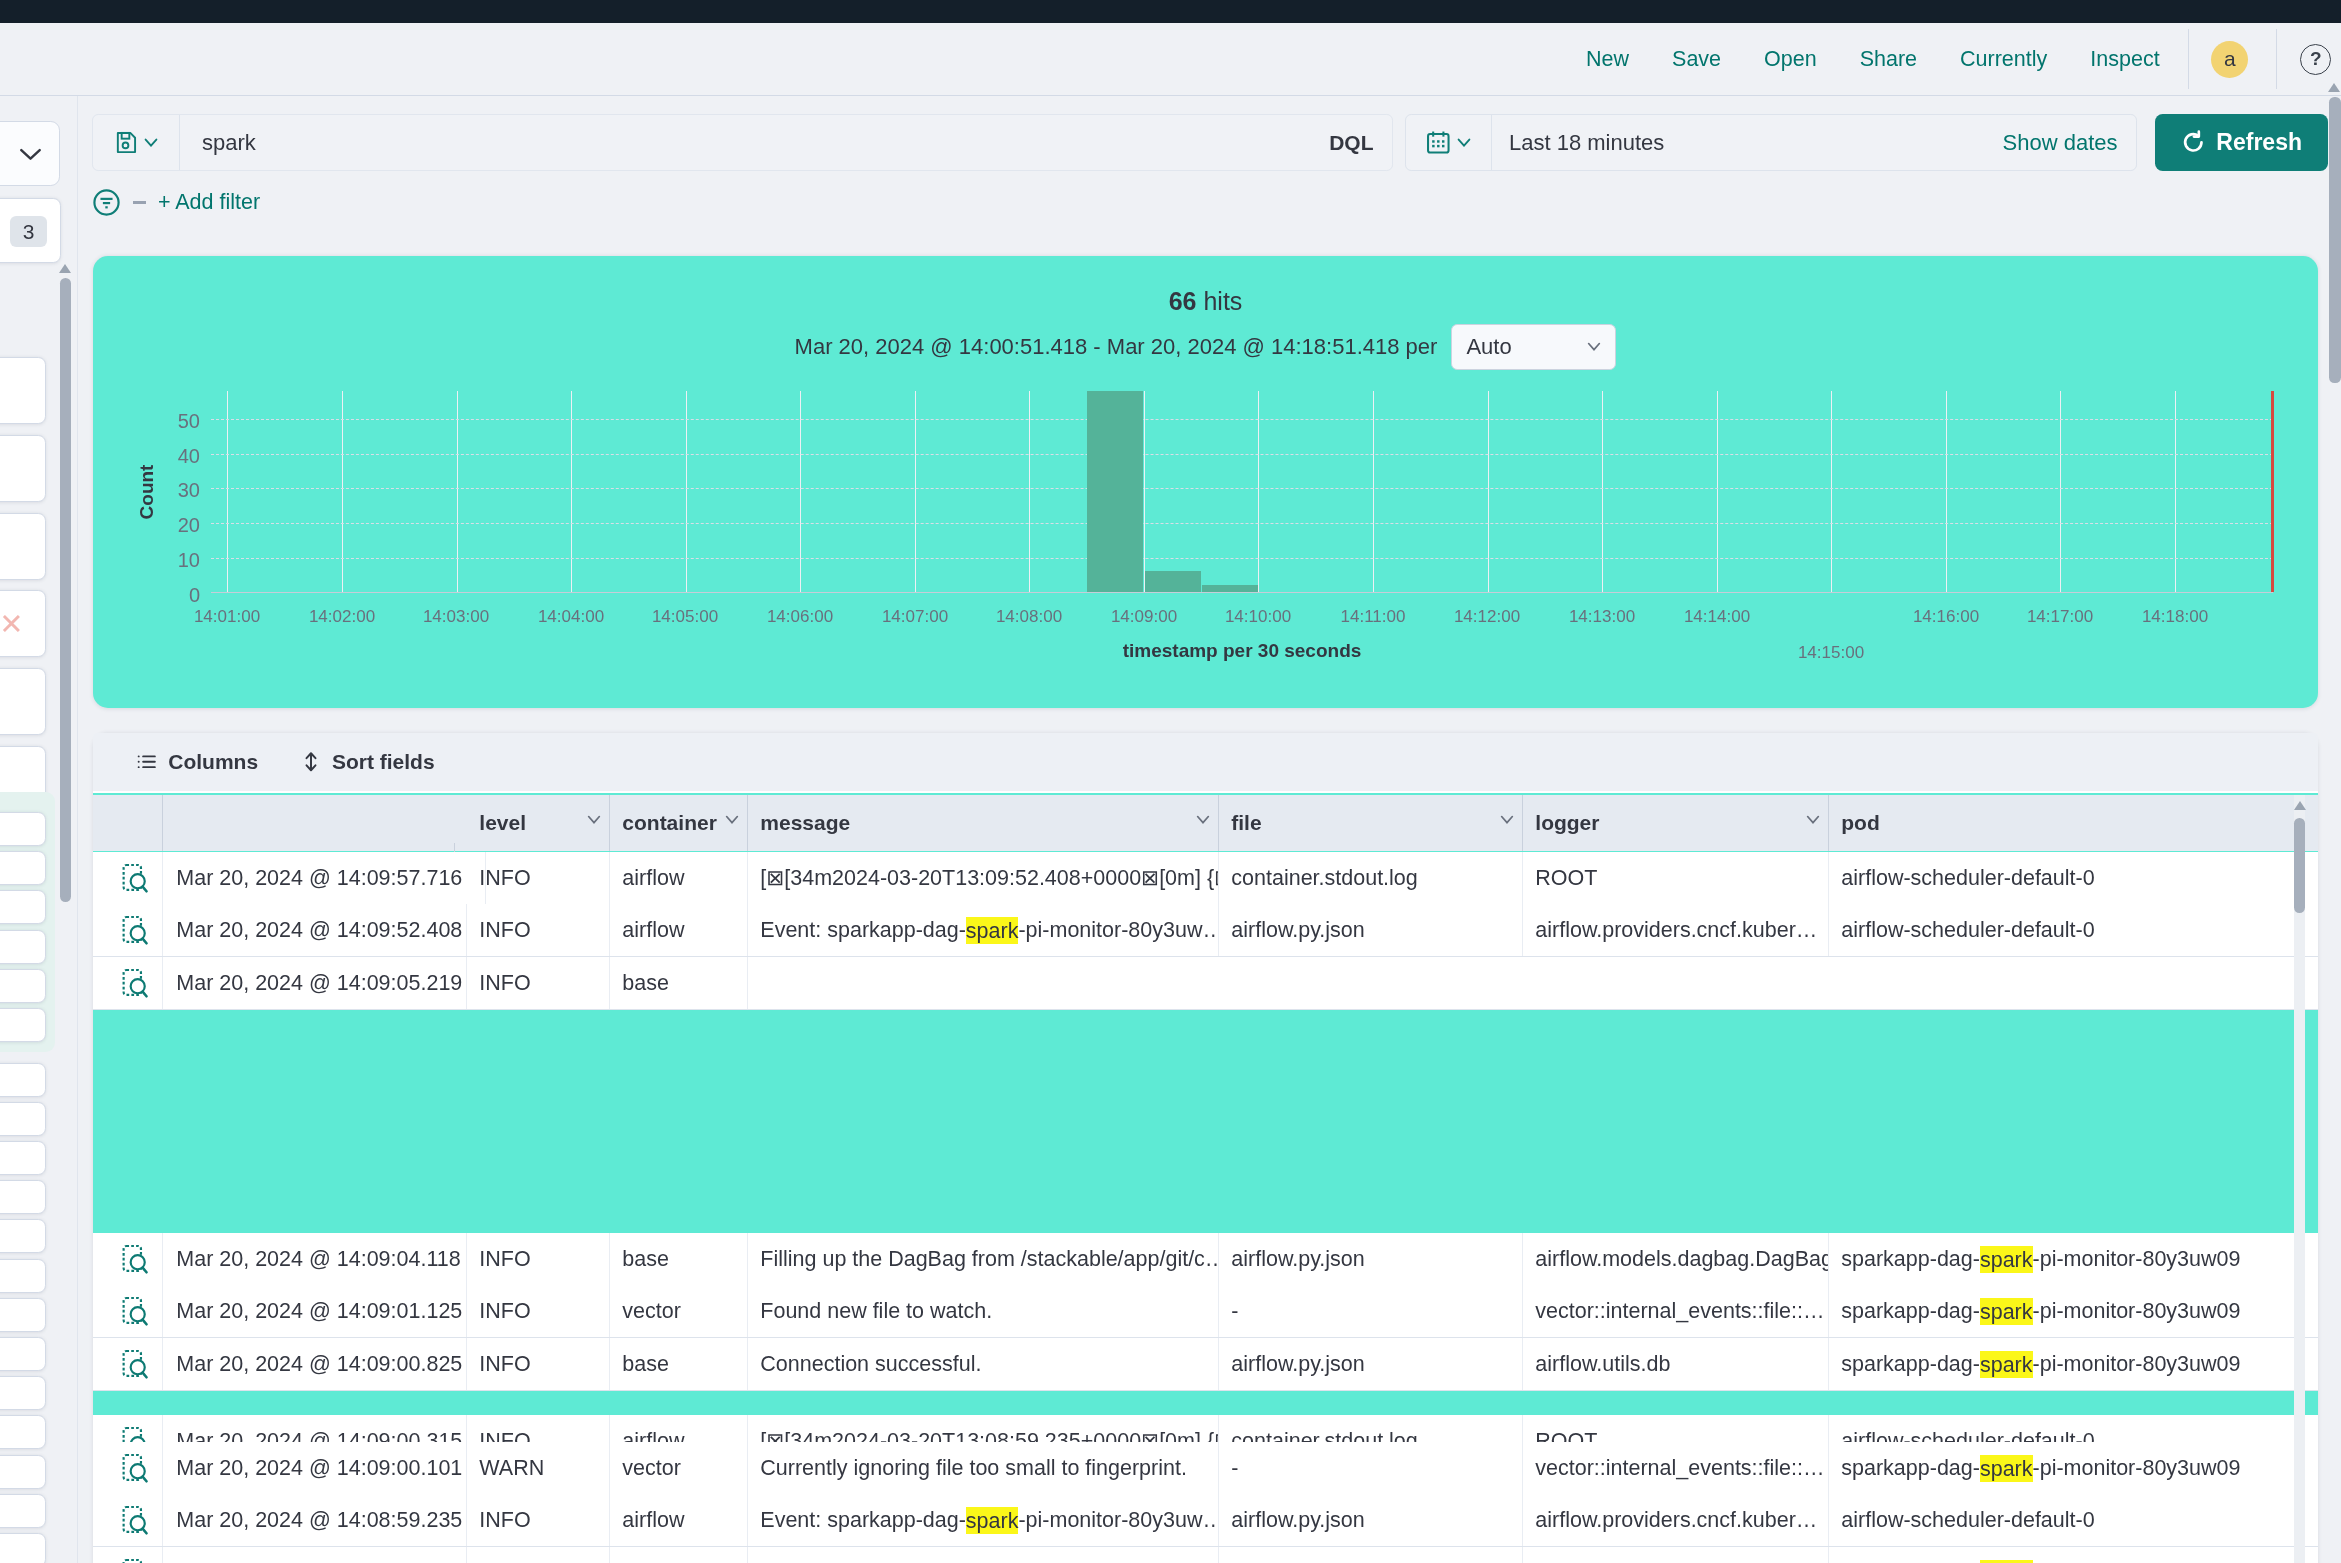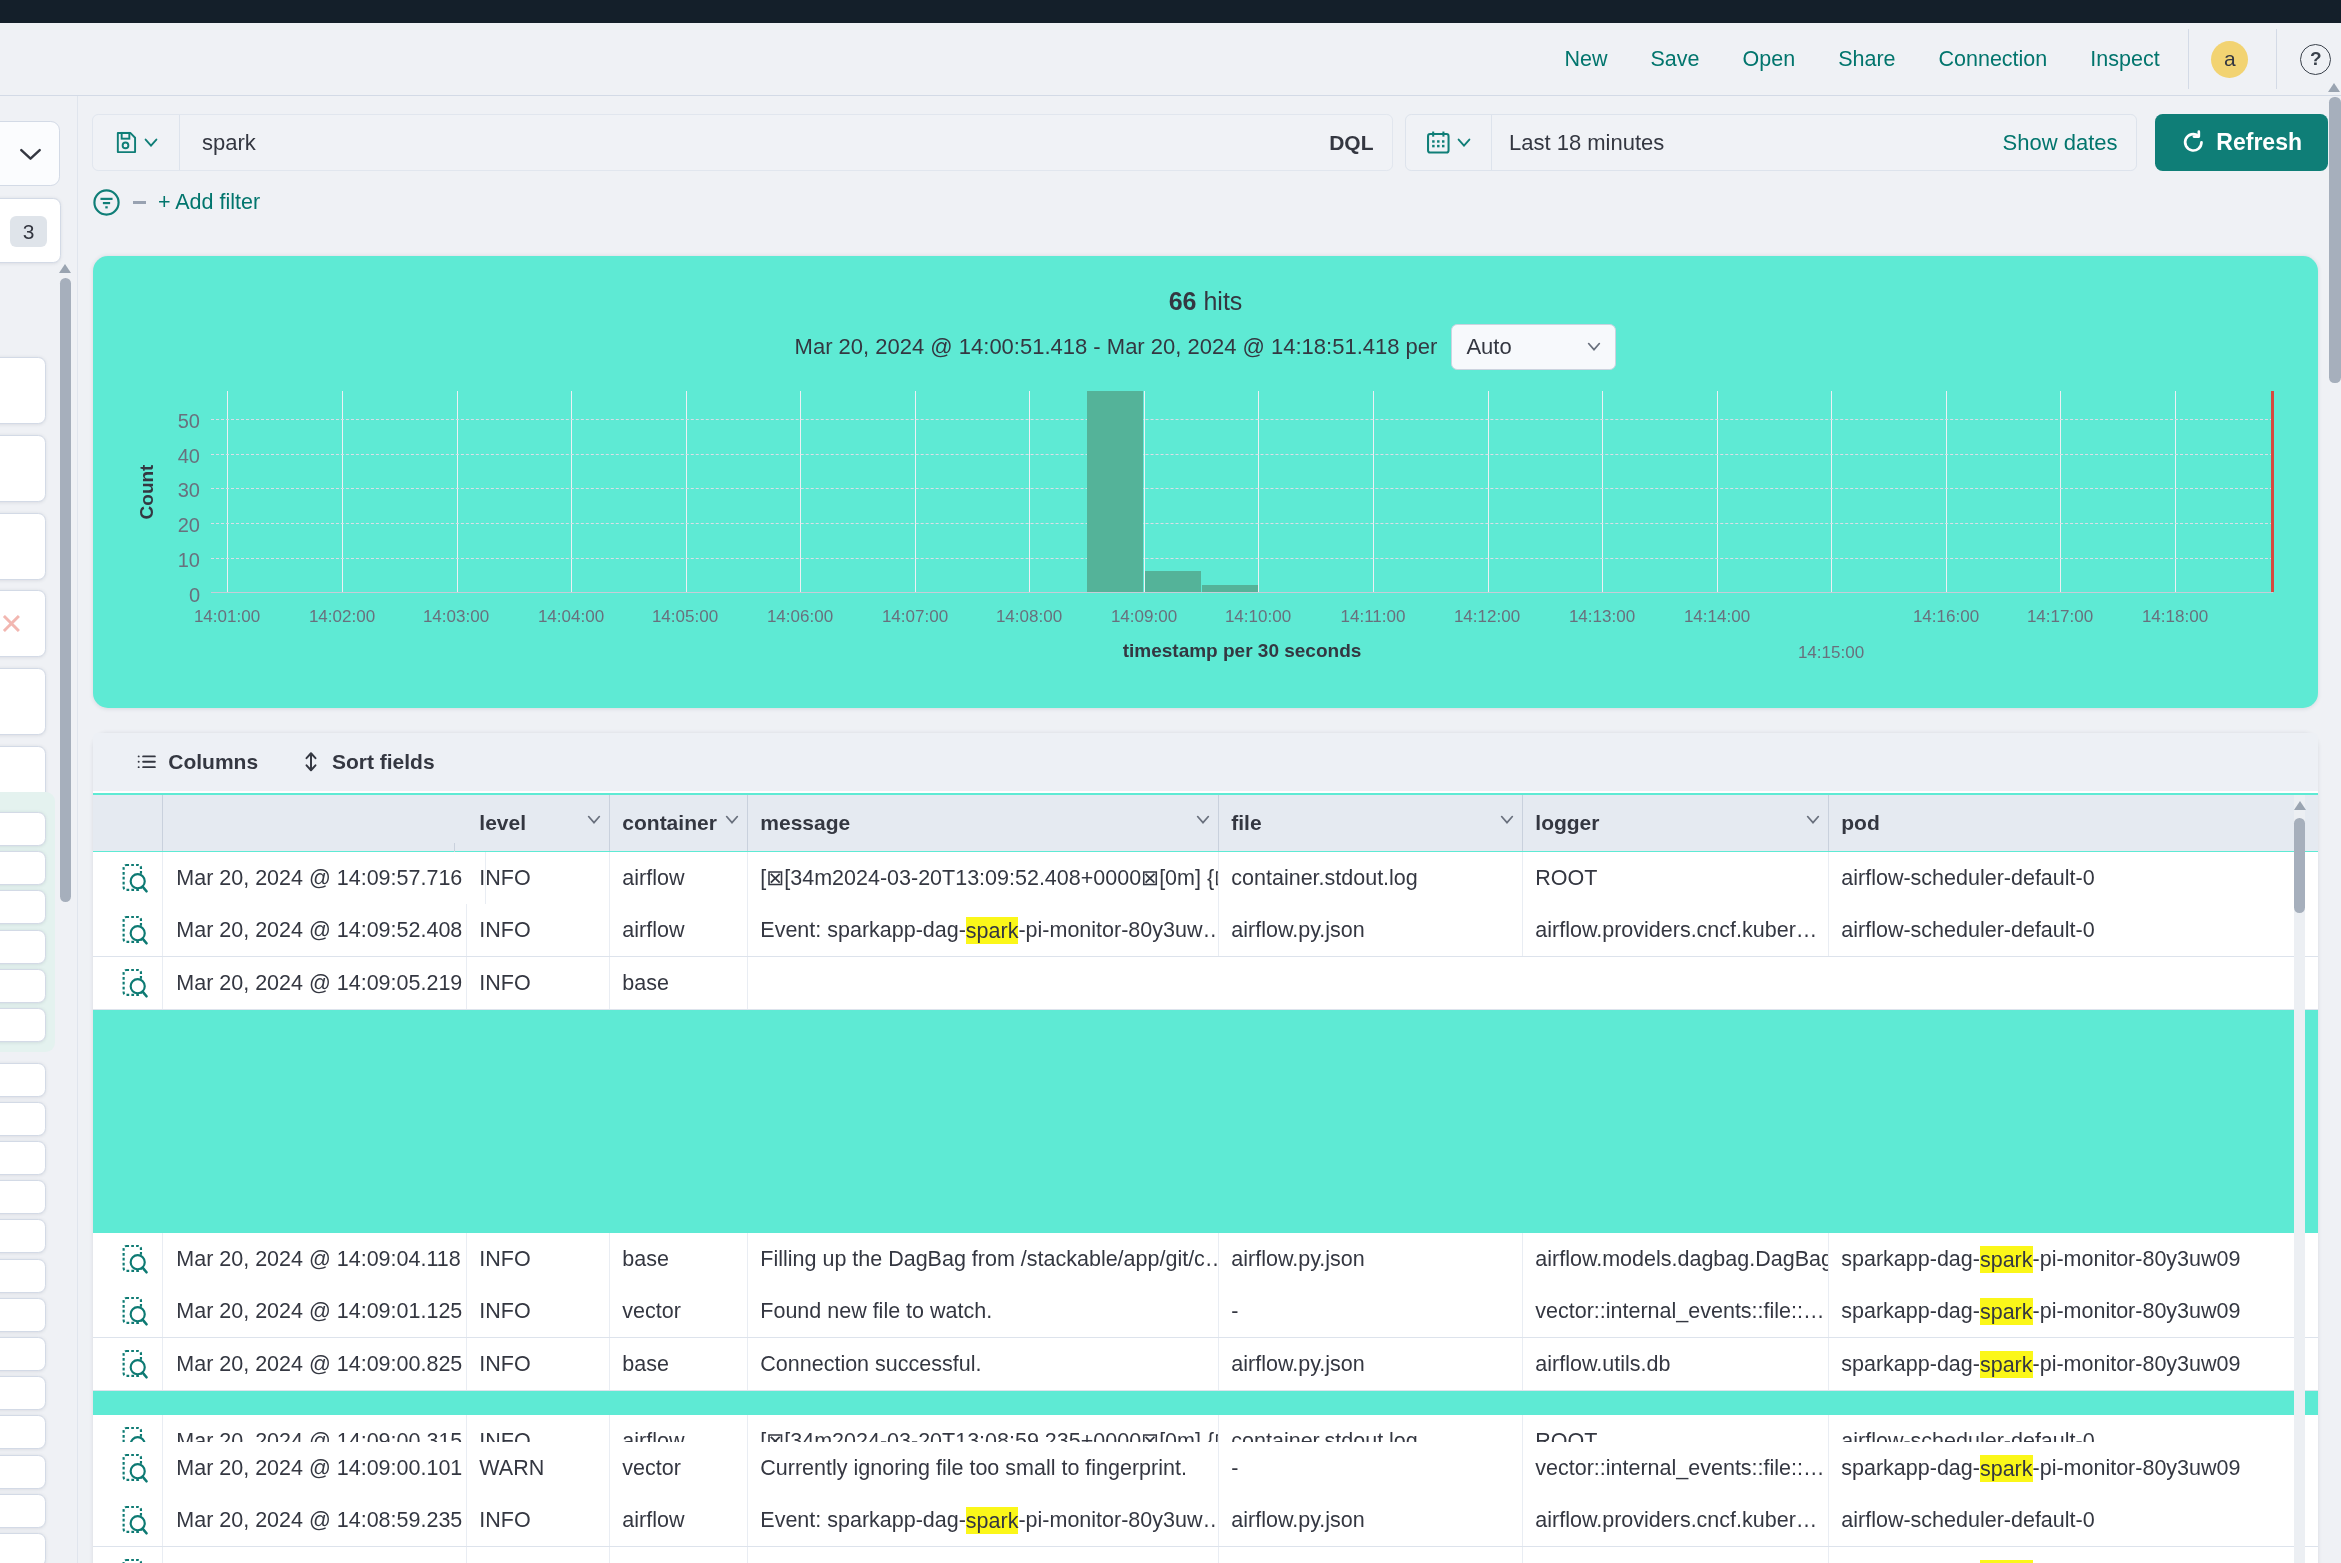--- a/index.html
+++ b/index.html
@@ -90,21 +90,21 @@
 
 <div class="page">
 
   <div class="topbar"></div>
 
   <div class="navrow">
     <span class="navlink">New</span>
     <span class="navlink">Save</span>
     <span class="navlink">Open</span>
     <span class="navlink">Share</span>
-    <span class="navlink">Connection</span>
+    <span class="navlink">Currently</span>
     <span class="navlink">Inspect</span>
     <div class="navdiv"></div>
     <div class="avatar">a</div>
     <div class="navdiv"></div>
     <div class="help">?</div>
   </div>
 
   <div class="sb-divider"></div>
   <div class="sb-chevbox">
     <svg width="23" height="14" viewBox="0 0 30 18">

